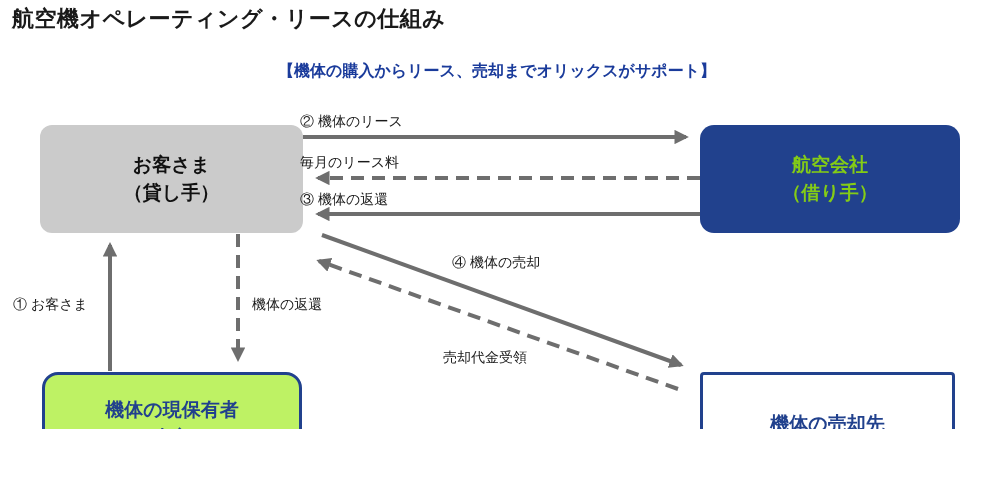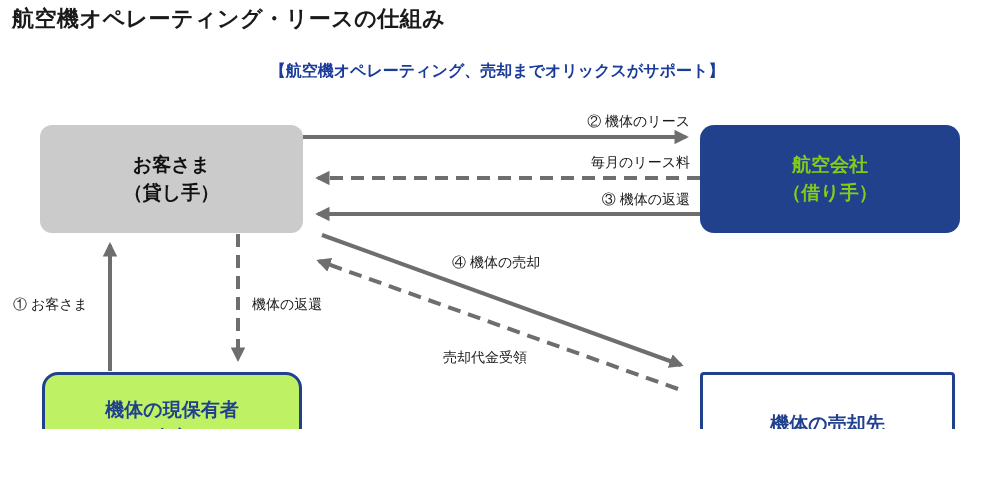--- a/index.html
+++ b/index.html
@@ -76,38 +76,38 @@
   }
   .flow-label {
     position: absolute;
     font-size: 14px;
     color: #1a1a1a;
     white-space: nowrap;
   }
   .flow-label.centered {
     left: 300px;
     width: 390px;
-    text-align: right;
+    text-align: left;
   }
   .lbl-lease    { top: 113px; }
   .lbl-monthly  { top: 154px; }
   .lbl-return   { top: 191px; }
   .lbl-purchase { left: 13px;  top: 296px; }
   .lbl-pay      { left: 252px; top: 296px; }
   .lbl-sale     { left: 452px; top: 254px; }
   .lbl-proceeds { left: 443px; top: 349px; }
 </style>
 </head>
 <body>
 
 <div class="canvas">
 
   <h1 class="title">航空機オペレーティング・リースの仕組み</h1>
 
-  <div class="subtitle">【航空機オペレーティング、売却までオリックスがサポート】</div>
+  <div class="subtitle">【機体の購入からリース、売却までオリックスがサポート】</div>
 
   <svg class="arrow-layer" width="1000" height="490" viewBox="0 0 1000 490">
     <defs>
       <marker id="ah" viewBox="0 0 10 10" refX="8" refY="5" markerWidth="3.6" markerHeight="3.6" orient="auto-start-reverse">
         <path d="M0 0 L10 5 L0 10 z" fill="#6e6e6e"></path>
       </marker>
     </defs>
 
     <line x1="303" y1="137" x2="686" y2="137" stroke="#6e6e6e" stroke-width="4" marker-end="url(#ah)"></line>
 

